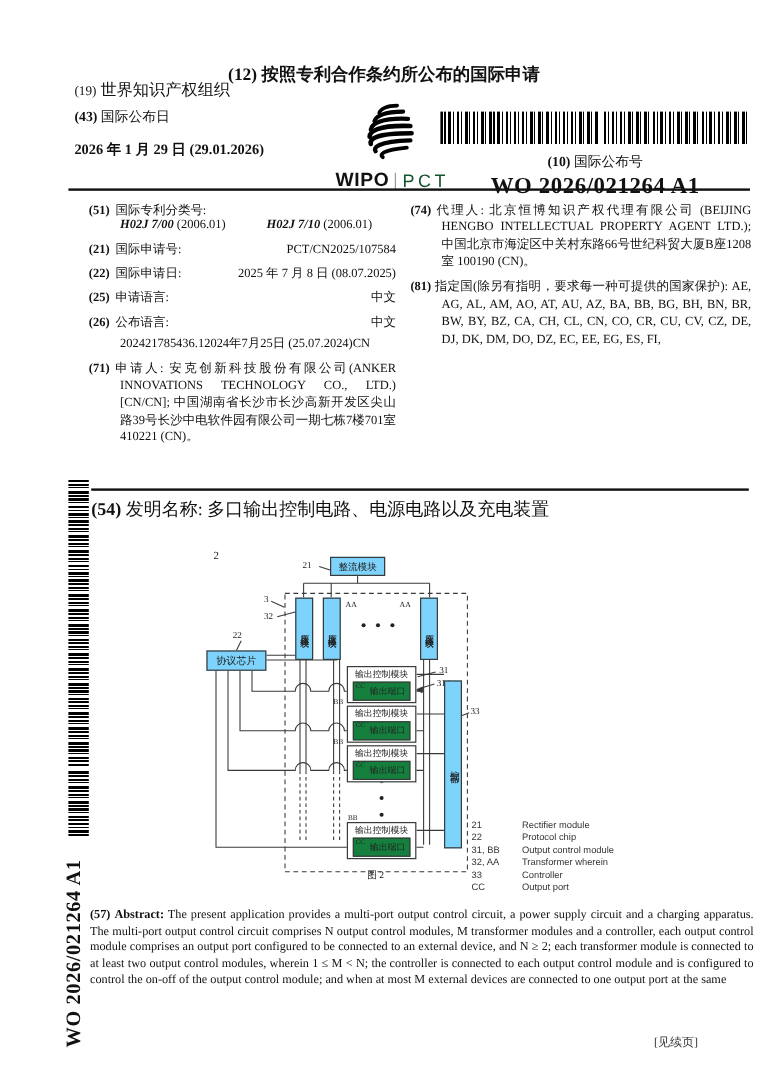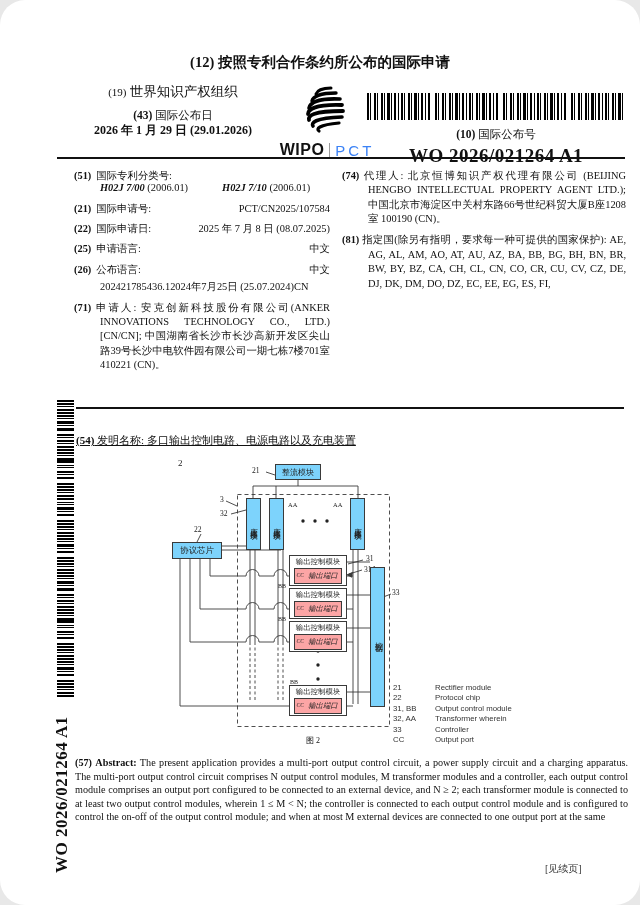--- a/index.html
+++ b/index.html
@@ -1,35 +1,35 @@
 <!DOCTYPE html>
 <html><head>
 <meta charset="utf-8">
 <style>
   html,body{margin:0;padding:0;background:#e8e8e8;}
   .page{
     position:relative;width:640px;height:905px;background:#ffffff;margin:0 auto;
-    font-family:"Liberation Serif","DejaVu Serif",serif;color:#111;overflow:hidden;border-radius:25px;
+    font-family:"Liberation Serif","DejaVu Serif",serif;color:#111;overflow:hidden;
   }
   .abs{position:absolute;}
   b{font-weight:bold;}
   
   .doc-kind{top:53px;left:0;width:100%;text-align:center;font-size:14.5px;font-weight:bold;}
-  .org-block{left:62px;top:84px;width:222px;text-align:center;line-height:1.25;}
+  .org-block{left:62px;top:67px;width:222px;text-align:left;line-height:1.25;}
   .org-name{font-size:13.5px;}
   .org-name .n{font-size:11px;}
   .org-bureau{font-size:12.5px;letter-spacing:7px;margin-top:1px;}
   .pubdate-label{font-size:11.5px;margin-top:7px;}
   .pubdate-label .n{font-weight:bold;}
-  .pubdate-value{font-size:12px;font-weight:bold;margin-top:1px;}
+  .pubdate-value{font-size:12px;font-weight:bold;margin-top:12px;}
   .logo-block{left:279px;top:85px;width:96px;text-align:center;}
   .logo-text{display:flex;align-items:center;justify-content:center;font-family:"Liberation Sans","DejaVu Sans",sans-serif;margin-top:2px;}
   .logo-wipo{font-weight:800;font-size:16px;letter-spacing:.5px;}
   .logo-div{width:1px;height:14px;background:#9a9a9a;margin:0 5px;}
-  .logo-pct{font-weight:500;font-size:15px;letter-spacing:3px;color:#3b82f6;}
+  .logo-pct{font-weight:500;font-size:15px;letter-spacing:3px;color:#14532d;}
   .hdr-right{left:366px;top:93px;width:260px;text-align:center;}
   .barcode-top{width:258px;height:27px;margin:0 auto 7px auto;
     background:repeating-linear-gradient(to right,#000 0 2px,#fff 2px 3.4px,#000 3.4px 4.3px,#fff 4.3px 6.6px,#000 6.6px 9px,#fff 9px 10.2px,#000 10.2px 11px,#fff 11px 13.6px);}
   .pubno-label{font-size:11.5px;}
   .pubno-label .n{font-weight:bold;}
   .pubno-value{font-size:19px;font-weight:bold;letter-spacing:.5px;margin-top:3px;}
   .rule1{left:57px;top:157px;width:568px;height:2px;background:#111;}
   
   .cols{left:74px;top:169px;width:552px;display:flex;gap:12px;font-size:10.4px;line-height:1.38;}
   .colL{width:256px;flex:none;}
@@ -39,36 +39,36 @@
   .kv .lbl{flex:none;}
   .kv .val{margin-left:auto;text-align:right;}
   .sub{padding-left:26px;margin-top:-3px;margin-bottom:6px;display:flex;}
   .sub .gap{width:34px;flex:none;}
   .ipccode{font-weight:bold;font-style:italic;}
   .prio{justify-content:flex-start;}
   .hang{padding-left:26px;text-indent:-26px;text-align:justify;margin-bottom:7px;}
   
   .rule2{left:76px;top:407px;width:548px;height:1.6px;background:#111;}
   .title-en{left:76px;top:414px;width:548px;font-size:10.6px;}
-  .title-zh{left:76px;top:433px;width:548px;font-size:11px;text-decoration:underline;}
+  .title-zh{left:76px;top:415px;width:548px;font-size:15px;}
   
   .figure{left:0;top:452px;width:640px;height:304px;}
   .fwires{position:absolute;left:0;top:0;width:640px;height:304px;}
   .fbox{position:absolute;border:1px solid #3a3a3a;background:#7dd3fc;box-sizing:border-box;
         display:flex;align-items:center;justify-content:center;font-size:8px;color:#222;}
   .fvert{writing-mode:vertical-rl;text-orientation:upright;letter-spacing:1px;font-size:7.6px;}
   .fgroup{position:absolute;border:1px solid #3a3a3a;background:#fff;box-sizing:border-box;
           text-align:center;font-size:7.4px;color:#222;}
   .fgroup .gtitle{margin-top:1px;}
   .fport{position:absolute;left:4px;top:12px;width:48px;height:16px;border:1px solid #3a3a3a;
-         background:#fca5a5;box-sizing:border-box;display:flex;align-items:center;font-style:italic;}
+         background:#15803d;box-sizing:border-box;display:flex;align-items:flex-start;}
   .fport .cc{font-size:5.6px;margin:0 1px 1.5px 1.5px;flex:none;}
   .fport .pname{flex:1;text-align:center;font-size:7.4px;align-self:center;}
   .flabel{position:absolute;font-size:7.6px;color:#222;}
-  .fcap{position:absolute;left:237px;top:283px;width:152px;text-align:center;font-size:8px;}
+  .fcap{position:absolute;left:237px;top:272px;width:152px;text-align:center;font-size:8px;}
   .legend{position:absolute;left:393px;top:231px;font-family:"Liberation Sans","DejaVu Sans",sans-serif;
           font-size:7.8px;line-height:10.4px;color:#333;}
   .lgrow{display:flex;}
   .lgcode{width:42px;flex:none;}
   
   .abstract{left:75px;top:756px;width:553px;font-size:10.2px;line-height:13.6px;text-align:justify;}
   .cont-note{left:545px;top:862px;font-size:10px;color:#333;}
   
   .barcode-side{left:57px;top:400px;width:17px;height:298px;
     background:repeating-linear-gradient(to bottom,#000 0 1.6px,#fff 1.6px 3.1px,#000 3.1px 5px,#fff 5px 5.9px,#000 5.9px 6.7px,#fff 6.7px 9.1px,#000 9.1px 11.4px,#fff 11.4px 12.3px);}

